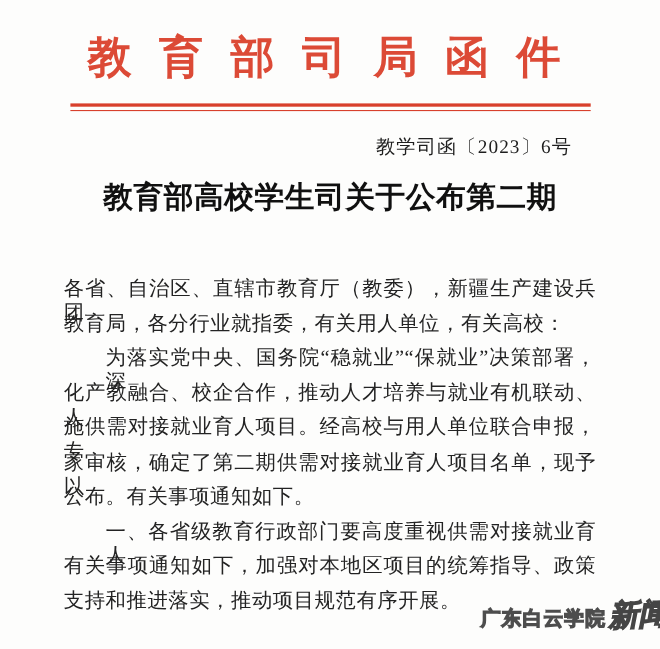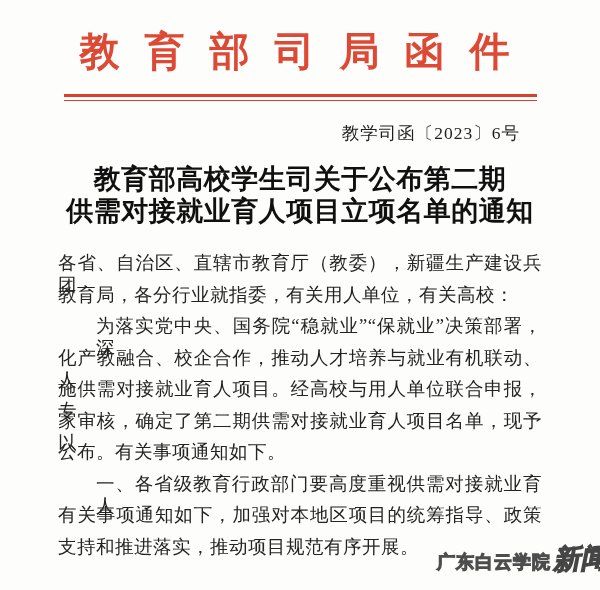--- a/index.html
+++ b/index.html
@@ -69,21 +69,20 @@
 <div class="page">
 
   <div class="letterhead">教育部司局函件</div>
 
   <div class="redline"></div>
 
   <div class="docnum">教学司函〔2023〕6号</div>
 
   <div class="ntitle">
     <div>教育部高校学生司关于公布第二期</div>
-    <div>供需对接就业育人项目立项名单的通知</div>
   </div>
 
   <div class="bodytext">
     <div class="bline">各省、自治区、直辖市教育厅（教委），新疆生产建设兵团</div>
     <div class="bline short">教育局，各分行业就指委，有关用人单位，有关高校：</div>
 
     <div class="bline indent">为落实党中央、国务院“稳就业”“保就业”决策部署，深</div>
     <div class="bline">化产教融合、校企合作，推动人才培养与就业有机联动、人</div>
     <div class="bline">施供需对接就业育人项目。经高校与用人单位联合申报，专</div>
     <div class="bline">家审核，确定了第二期供需对接就业育人项目名单，现予以</div>

